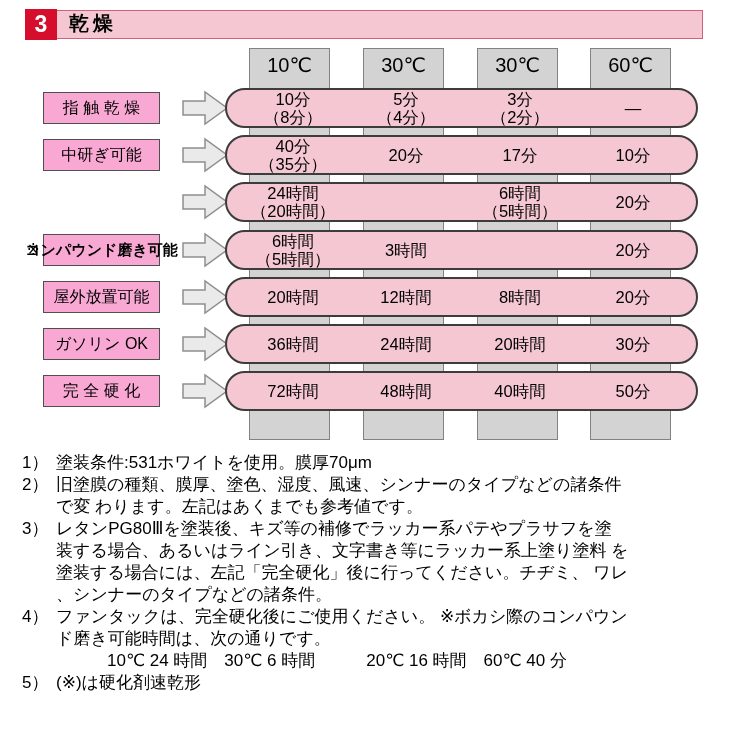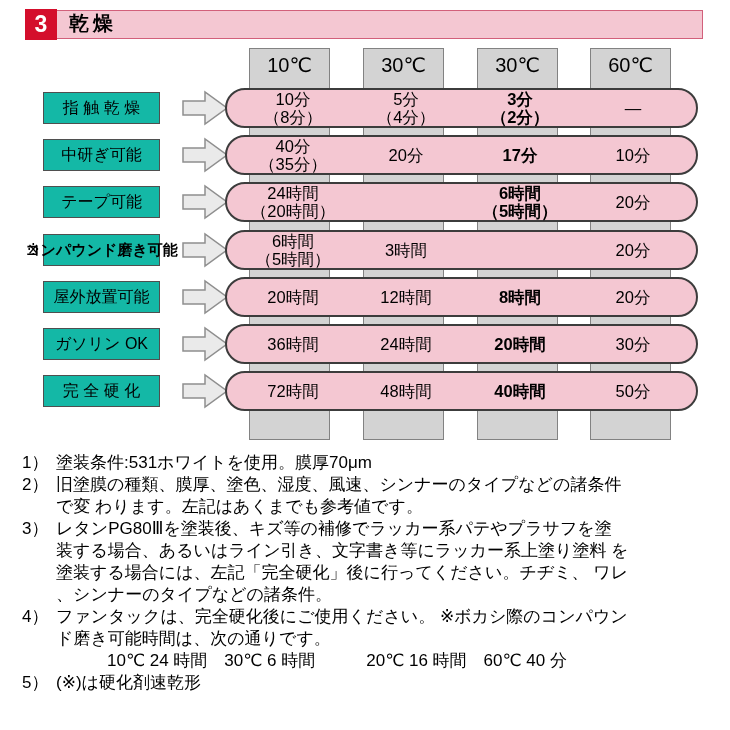--- a/index.html
+++ b/index.html
@@ -31,37 +31,37 @@
     background:#d3d3d3;border:1px solid #828282;box-sizing:border-box;
     text-align:center;z-index:1;
   }
   .gcol .temp{display:block;margin-top:4px;font-size:20px;font-weight:500;}
 
   
   .trow{position:absolute;left:0;width:730px;height:40px;z-index:2;}
   .rmark{position:absolute;left:27px;top:11px;font-size:15px;}
   .rlabel{
     position:absolute;left:43px;top:4px;width:117px;height:32px;
-    background:#14b8a6;border:1px solid #4f4f4f;box-sizing:border-box;
+    background:#f9a8d4;border:1px solid #4f4f4f;box-sizing:border-box;
     display:flex;align-items:center;justify-content:center;
     font-size:16px;font-weight:500;white-space:pre;
   }
   .rlabel.small{font-size:15px;font-weight:bold;}
   .arrow{position:absolute;left:182px;top:2px;}
   .pill{
     position:absolute;left:225px;top:0;width:473px;height:40px;
     background:#f4c7d2;border:2px solid #3c3c3c;border-radius:21px;
     box-sizing:border-box;
   }
   .cell{
     position:absolute;top:0;height:36px;width:120px;
     display:flex;flex-direction:column;align-items:center;justify-content:center;
     font-size:16.5px;line-height:18px;font-weight:500;text-align:left;
   }
-  .cell.c0{left:6px;} .cell.c1{left:119px;} .cell.c2{left:233px;font-weight:bold;} .cell.c3{left:346px;}
+  .cell.c0{left:6px;} .cell.c1{left:119px;} .cell.c2{left:233px;} .cell.c3{left:346px;}
   .cell .sub:empty{display:none;}
 
   
   .notes{
     position:absolute;left:22px;top:452px;width:700px;
     font-size:17px;line-height:22px;
   }
   .note{position:relative;padding-left:34px;}
   .nnum{position:absolute;left:0;top:0;white-space:pre;}
   .nline{white-space:pre-wrap;}
@@ -131,21 +131,20 @@
           <span class="main">17分</span>
         </div>
       <div class="cell c3">
           <span class="main">10分</span>
         </div>
     </div>
   </div>
 
   <div class="trow" style="top:182px">
     <span class="rmark"></span>
-    <div class="rlabel">テープ可能</div>
     <svg class="arrow" width="46" height="36">
       <polygon points="1,11 23,11 23,2 45,18 23,34 23,25 1,25" fill="#eaeaea" stroke="#8f8f8f" stroke-width="1.5"></polygon>
     </svg>
     <div class="pill">
       <div class="cell c0">
           <span class="main">24時間</span>
           <span class="sub">（20時間）</span>
         </div>
       <div class="cell c2">
           <span class="main">6時間</span>

